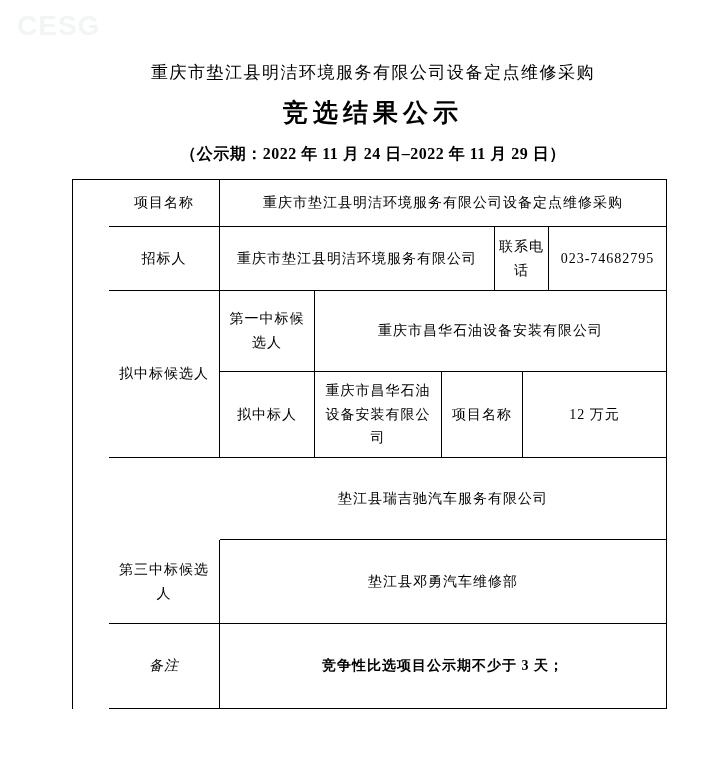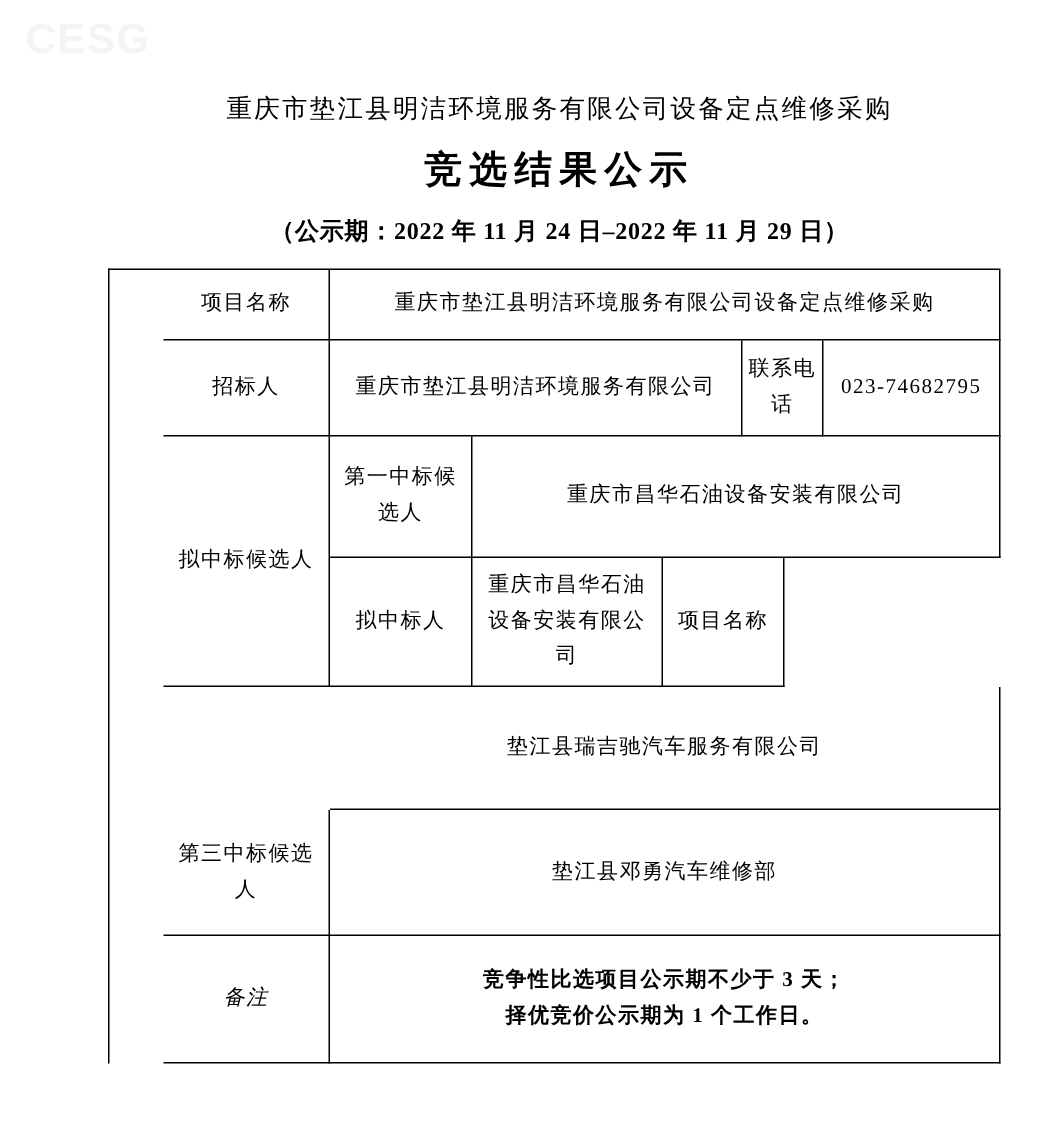--- a/index.html
+++ b/index.html
@@ -120,24 +120,24 @@
   <div class="c r2v">重庆市垫江县明洁环境服务有限公司</div>
   <div class="c r2cl">联系电话</div>
   <div class="c r2cv">023-74682795</div>
 
   <div class="c grp">拟中标候选人</div>
   <div class="c r3l">第一中标候选人</div>
   <div class="c r3v">重庆市昌华石油设备安装有限公司</div>
   <div class="c r4l">拟中标人</div>
   <div class="c r4v">重庆市昌华石油设备安装有限公司</div>
   <div class="c r4al">项目名称</div>
+  <div class="c r4av">12 万元</div>
 
   <div class="c r5v">垫江县瑞吉驰汽车服务有限公司</div>
 
   <div class="c r6c1">第三中标候选人</div>
   <div class="c r6v">垫江县邓勇汽车维修部</div>
 
   <div class="c r7c1">备注</div>
   <div class="c r7v bold">
     <div>竞争性比选项目公示期不少于 3 天；</div>
-    <div>择优竞价公示期为 1 个工作日。</div>
   </div>
 </div>
 
 </body></html>

